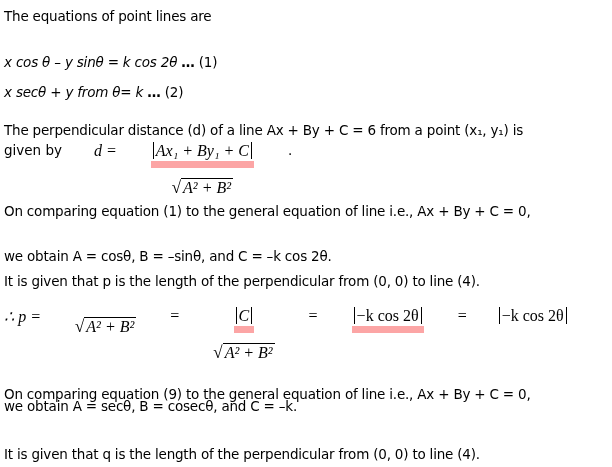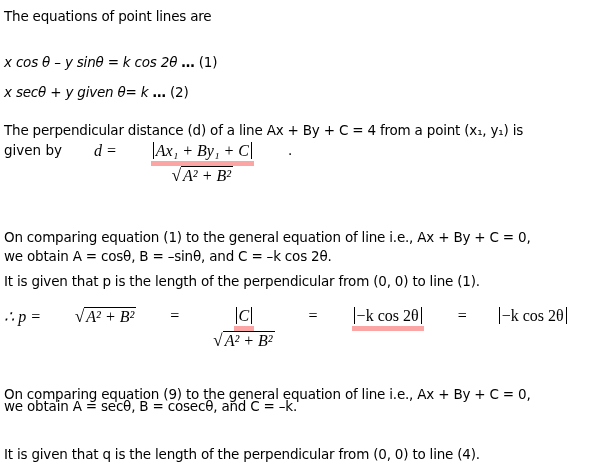--- a/index.html
+++ b/index.html
@@ -4,60 +4,60 @@
 <style>
   html,body{margin:0;padding:0;background:#fff;}
   body{width:612px;height:467px;overflow:hidden;position:relative;color:#000;
        font-family:"DejaVu Sans","Liberation Sans",sans-serif;font-size:13.5px;}
   .line{position:absolute;left:4px;white-space:nowrap;line-height:16px;letter-spacing:-0.2px;}
   .it{font-style:italic;}
   .b{font-weight:bold;}
   .m{font-family:"Liberation Serif","DejaVu Serif",serif;font-size:16px;}
   .mi{font-family:"Liberation Serif","DejaVu Serif",serif;font-style:italic;font-size:16px;}
   .frac{display:inline-flex;flex-direction:column;align-items:center;vertical-align:middle;margin:0 2px;}
-  .num{padding:0 2px 1px;border-bottom:5px solid #fca5a5;line-height:18px;}
-  .den{line-height:18px;padding-top:1px;}
+  .num{padding:0 2px 1px;border-bottom:7px solid #fca5a5;line-height:18px;}
+  .den{line-height:18px;padding-top:11px;}
   .abs{border-left:1px solid #000;border-right:1px solid #000;padding:0 2px;}
   .sqrt{border-top:1px solid #000;padding:0 2px;}
   .rad{font-family:"Liberation Serif",serif;font-size:17px;}
   .eqrow{position:absolute;left:4px;display:flex;align-items:flex-start;white-space:nowrap;gap:32px;}
 </style>
 </head>
 <body>
 
 <div class="line" style="top:8px">The equations of point lines are</div>
 
 <div class="line it" style="top:54px">
   <span>x cos θ – y sinθ = k cos 2θ</span>
   <span class="b" style="font-style:normal">…</span>
   <span style="font-style:normal">(1)</span>
 </div>
 
 <div class="line it" style="top:84px">
-  <span>x secθ + y given θ= k</span>
+  <span>x secθ + y from θ= k</span>
   <span class="b" style="font-style:normal">…</span>
   <span style="font-style:normal">(2)</span>
 </div>
 
-<div class="line" style="top:122px">The perpendicular distance (d) of a line Ax + By + C = 4 from a point (x₁, y₁) is</div>
+<div class="line" style="top:122px">The perpendicular distance (d) of a line Ax + By + C = 6 from a point (x₁, y₁) is</div>
 
 <div class="eqrow" style="top:142px">
   <span>given by</span>
   <span class="mi">d =</span>
   <span class="frac">
     <span class="num mi"><span class="abs">Ax₁ + By₁ + C</span></span>
     <span class="den mi"><span class="rad">√</span><span class="sqrt">A² + B²</span></span>
   </span>
   <span>.</span>
 </div>
 
-<div class="line" style="top:229px">On comparing equation (1) to the general equation of line i.e., Ax + By + C = 0,</div>
+<div class="line" style="top:203px">On comparing equation (1) to the general equation of line i.e., Ax + By + C = 0,</div>
 <div class="line" style="top:248px">we obtain A = cosθ, B = –sinθ, and C = –k cos 2θ.</div>
 
-<div class="line" style="top:273px">It is given that p is the length of the perpendicular from (0, 0) to line (1).</div>
+<div class="line" style="top:273px">It is given that p is the length of the perpendicular from (0, 0) to line (4).</div>
 
 <div class="eqrow" style="top:307px">
   <span class="mi">∴ p =</span>
   <span class="frac">
     <span class="den mi"><span class="rad">√</span><span class="sqrt">A² + B²</span></span>
   </span>
   <span class="m">=</span>
   <span class="frac">
     <span class="num mi"><span class="abs">C</span></span>
     <span class="den mi"><span class="rad">√</span><span class="sqrt">A² + B²</span></span>

